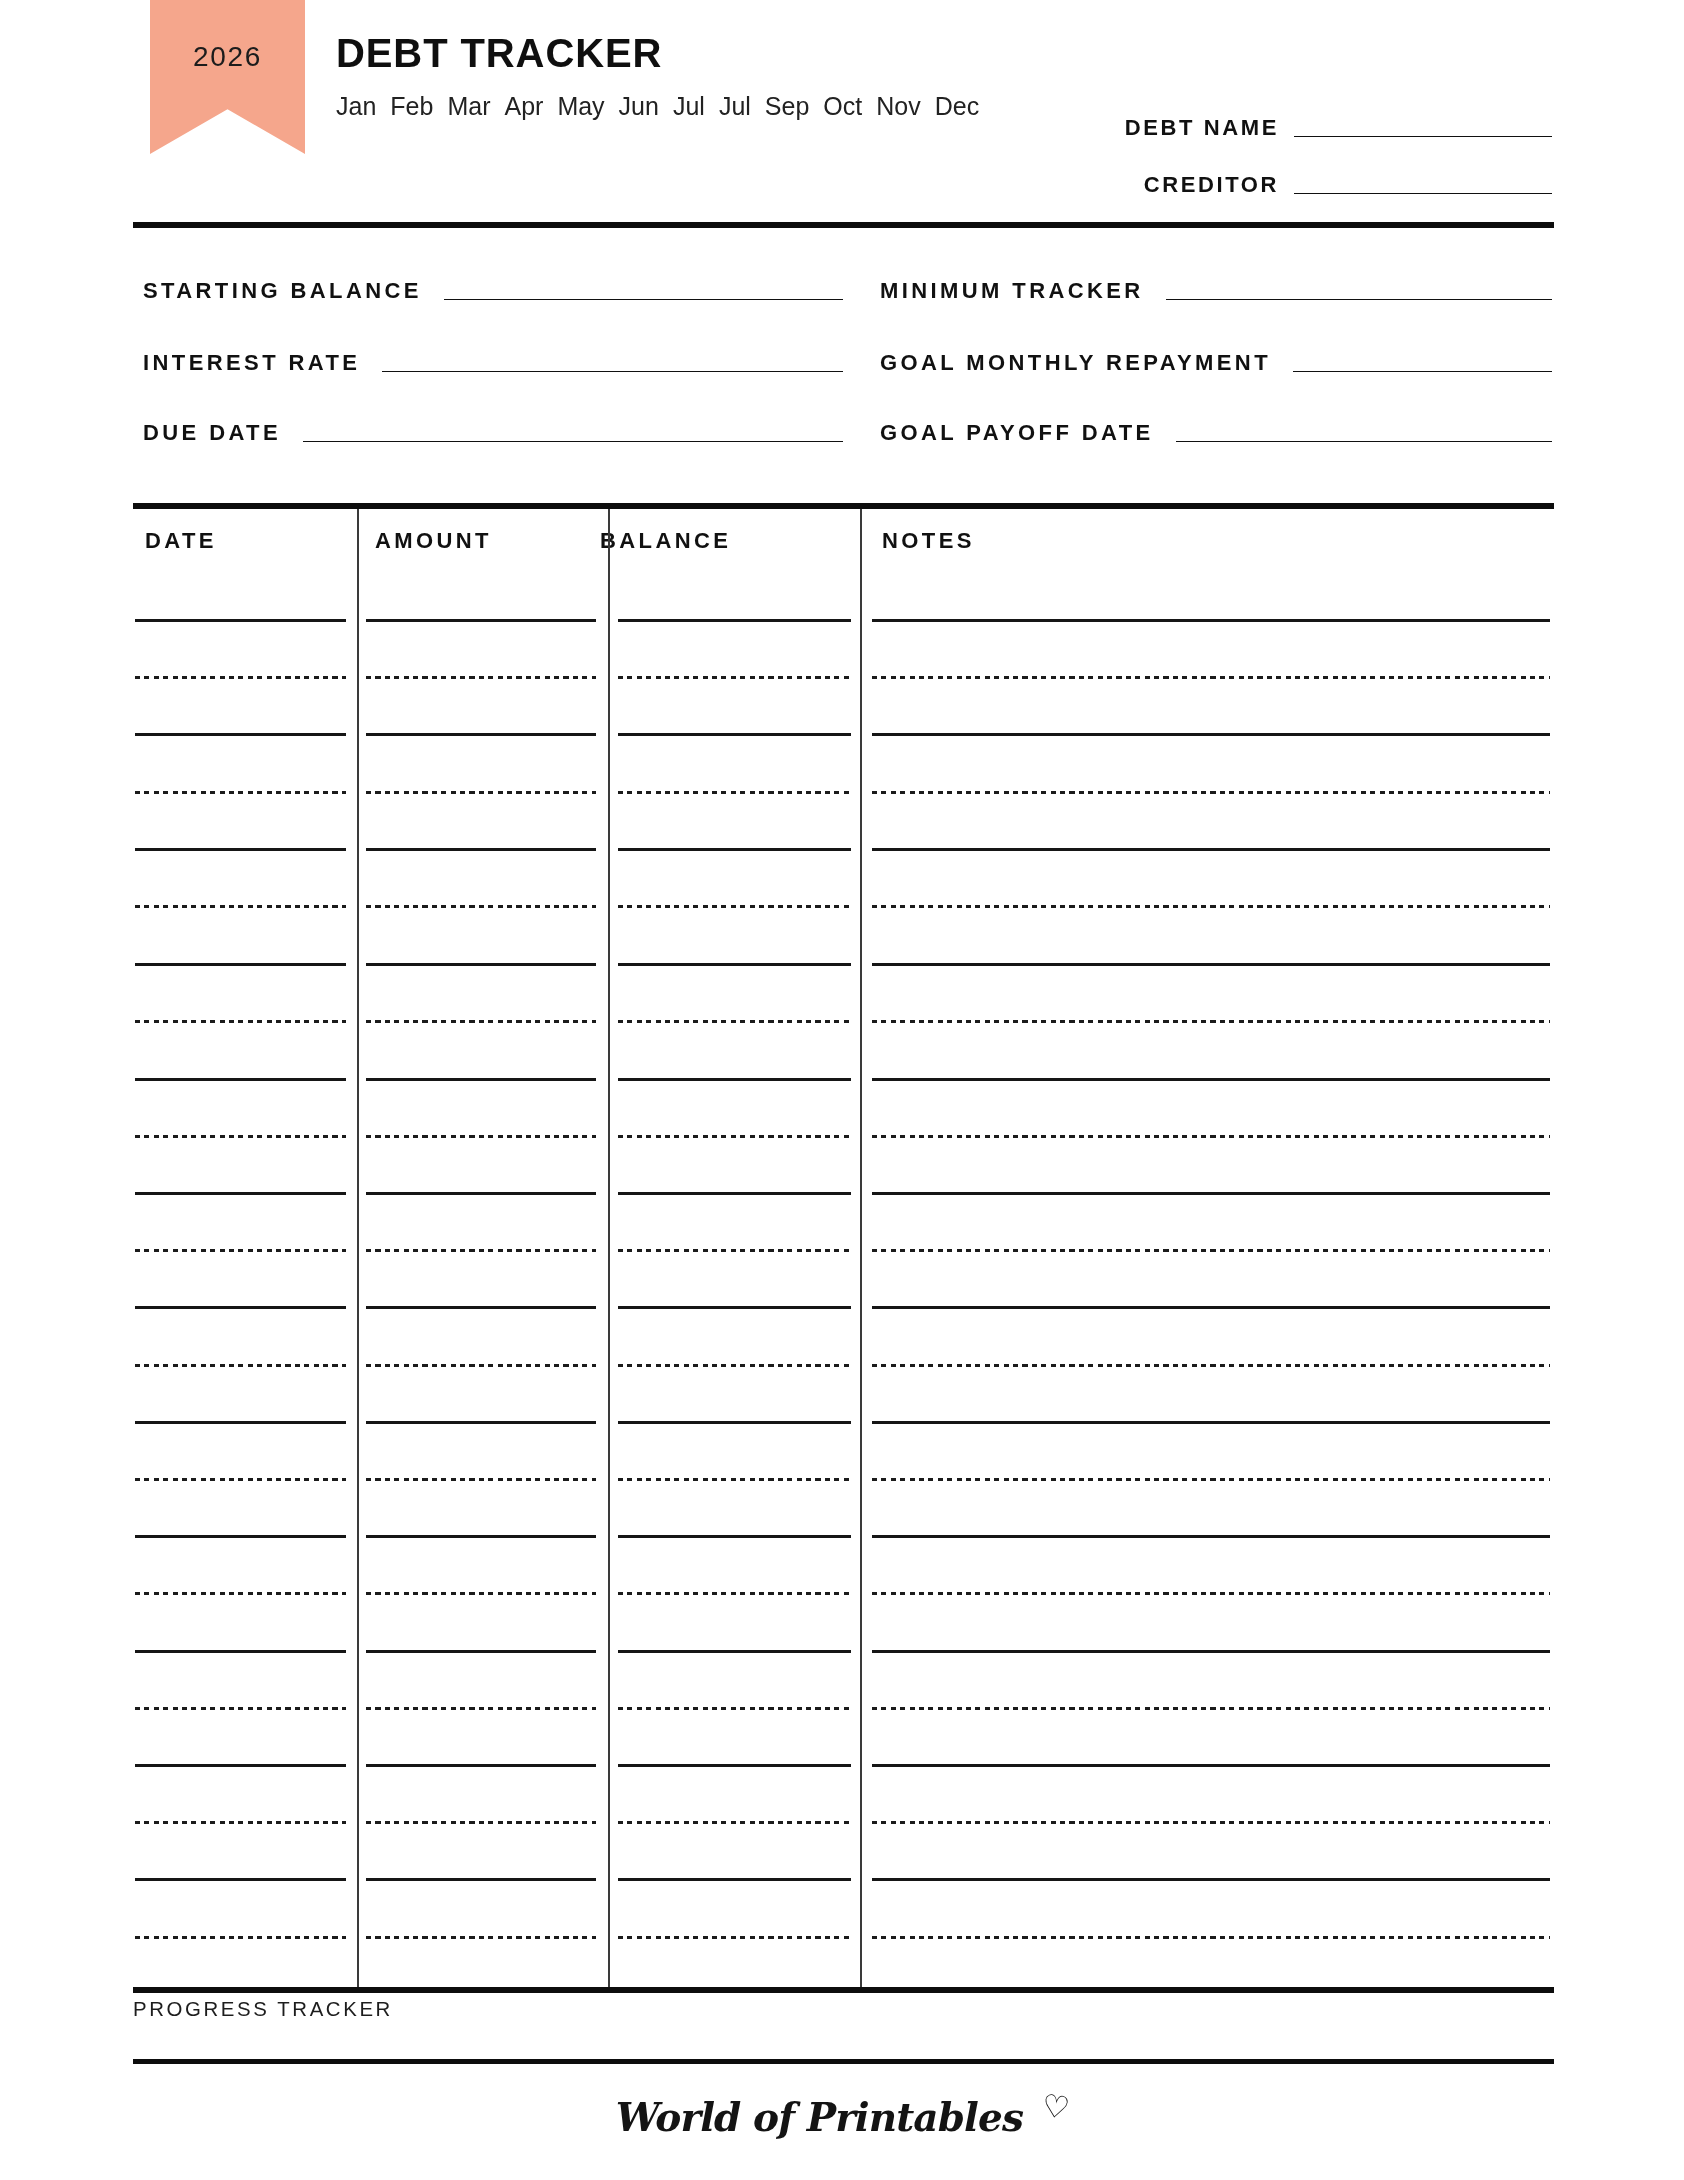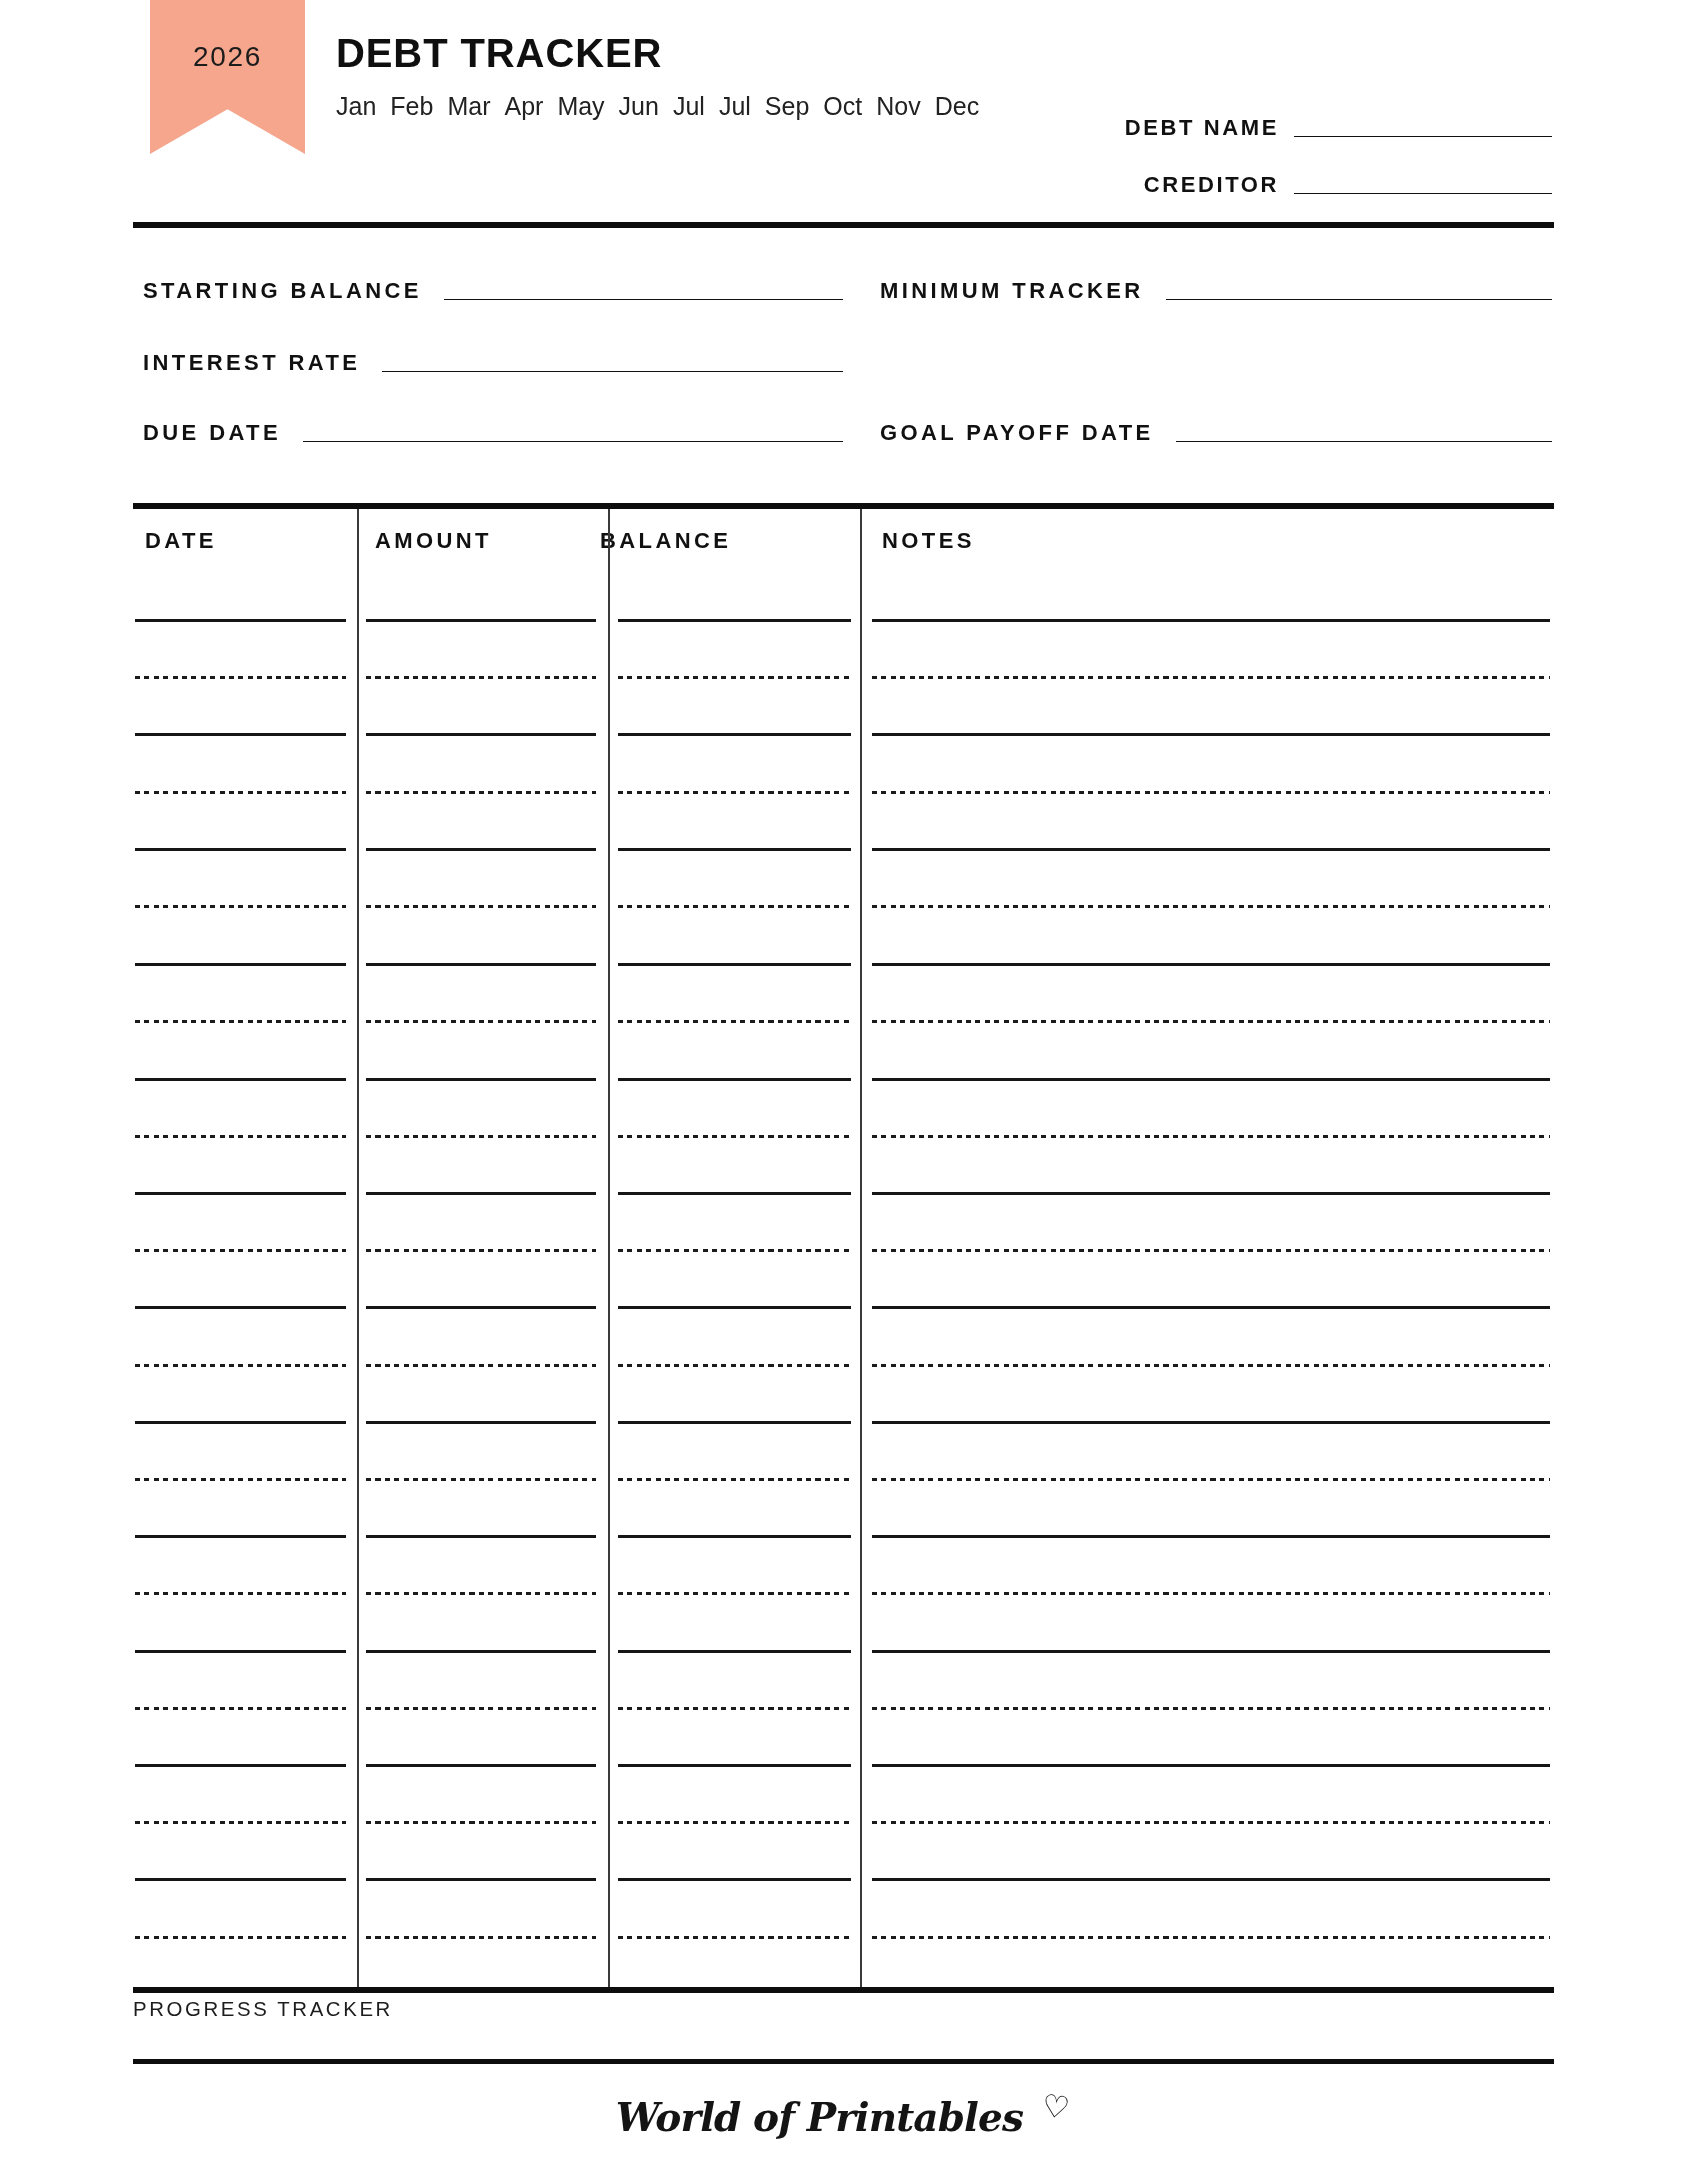--- a/index.html
+++ b/index.html
@@ -125,20 +125,24 @@
     <span class="fill-line"></span>
   </div>
   <div class="info-row info-l row-y3">
     <span class="info-label">DUE DATE</span>
     <span class="fill-line"></span>
   </div>
   <div class="info-row info-r row-y1">
     <span class="info-label">MINIMUM TRACKER</span>
     <span class="fill-line"></span>
   </div>
+  <div class="info-row info-r row-y2">
+    <span class="info-label">GOAL MONTHLY REPAYMENT</span>
+    <span class="fill-line"></span>
+  </div>
   <div class="info-row info-r row-y3">
     <span class="info-label">GOAL PAYOFF DATE</span>
     <span class="fill-line"></span>
   </div>
 
   <div class="tbar tbar-top"></div>
   <span class="thead th1">DATE</span>
   <span class="thead th2">AMOUNT</span>
   <span class="thead th3">BALANCE</span>
   <span class="thead th4">NOTES</span>

